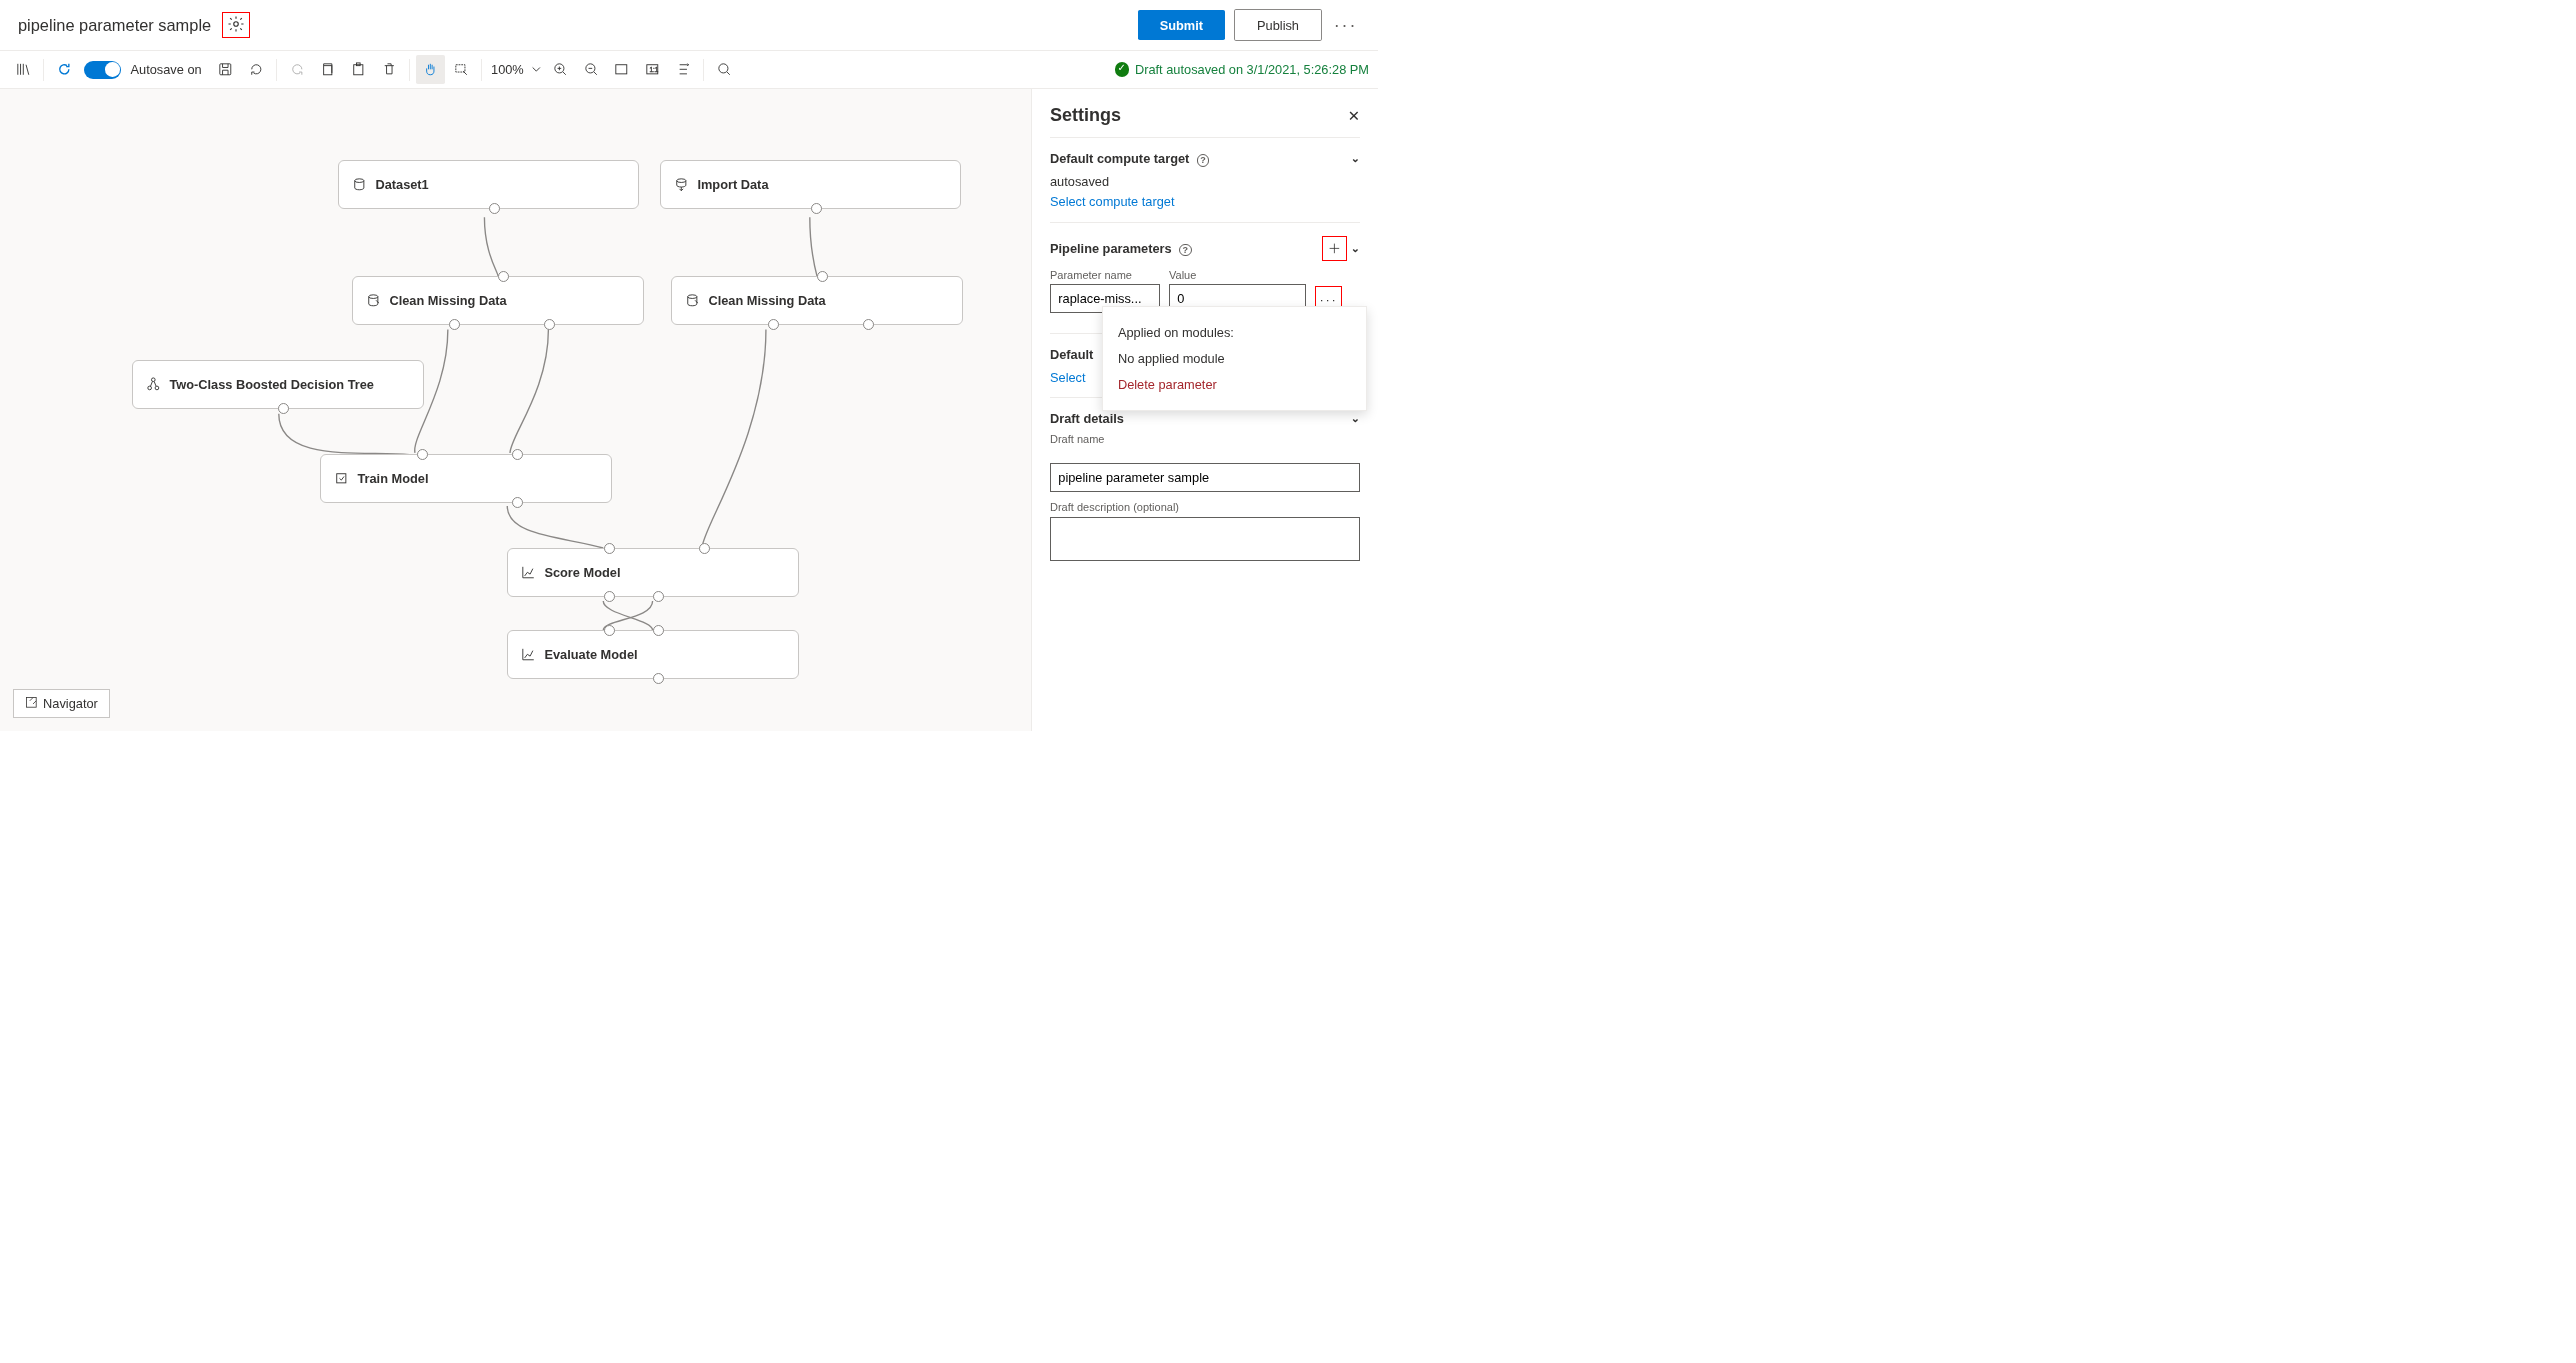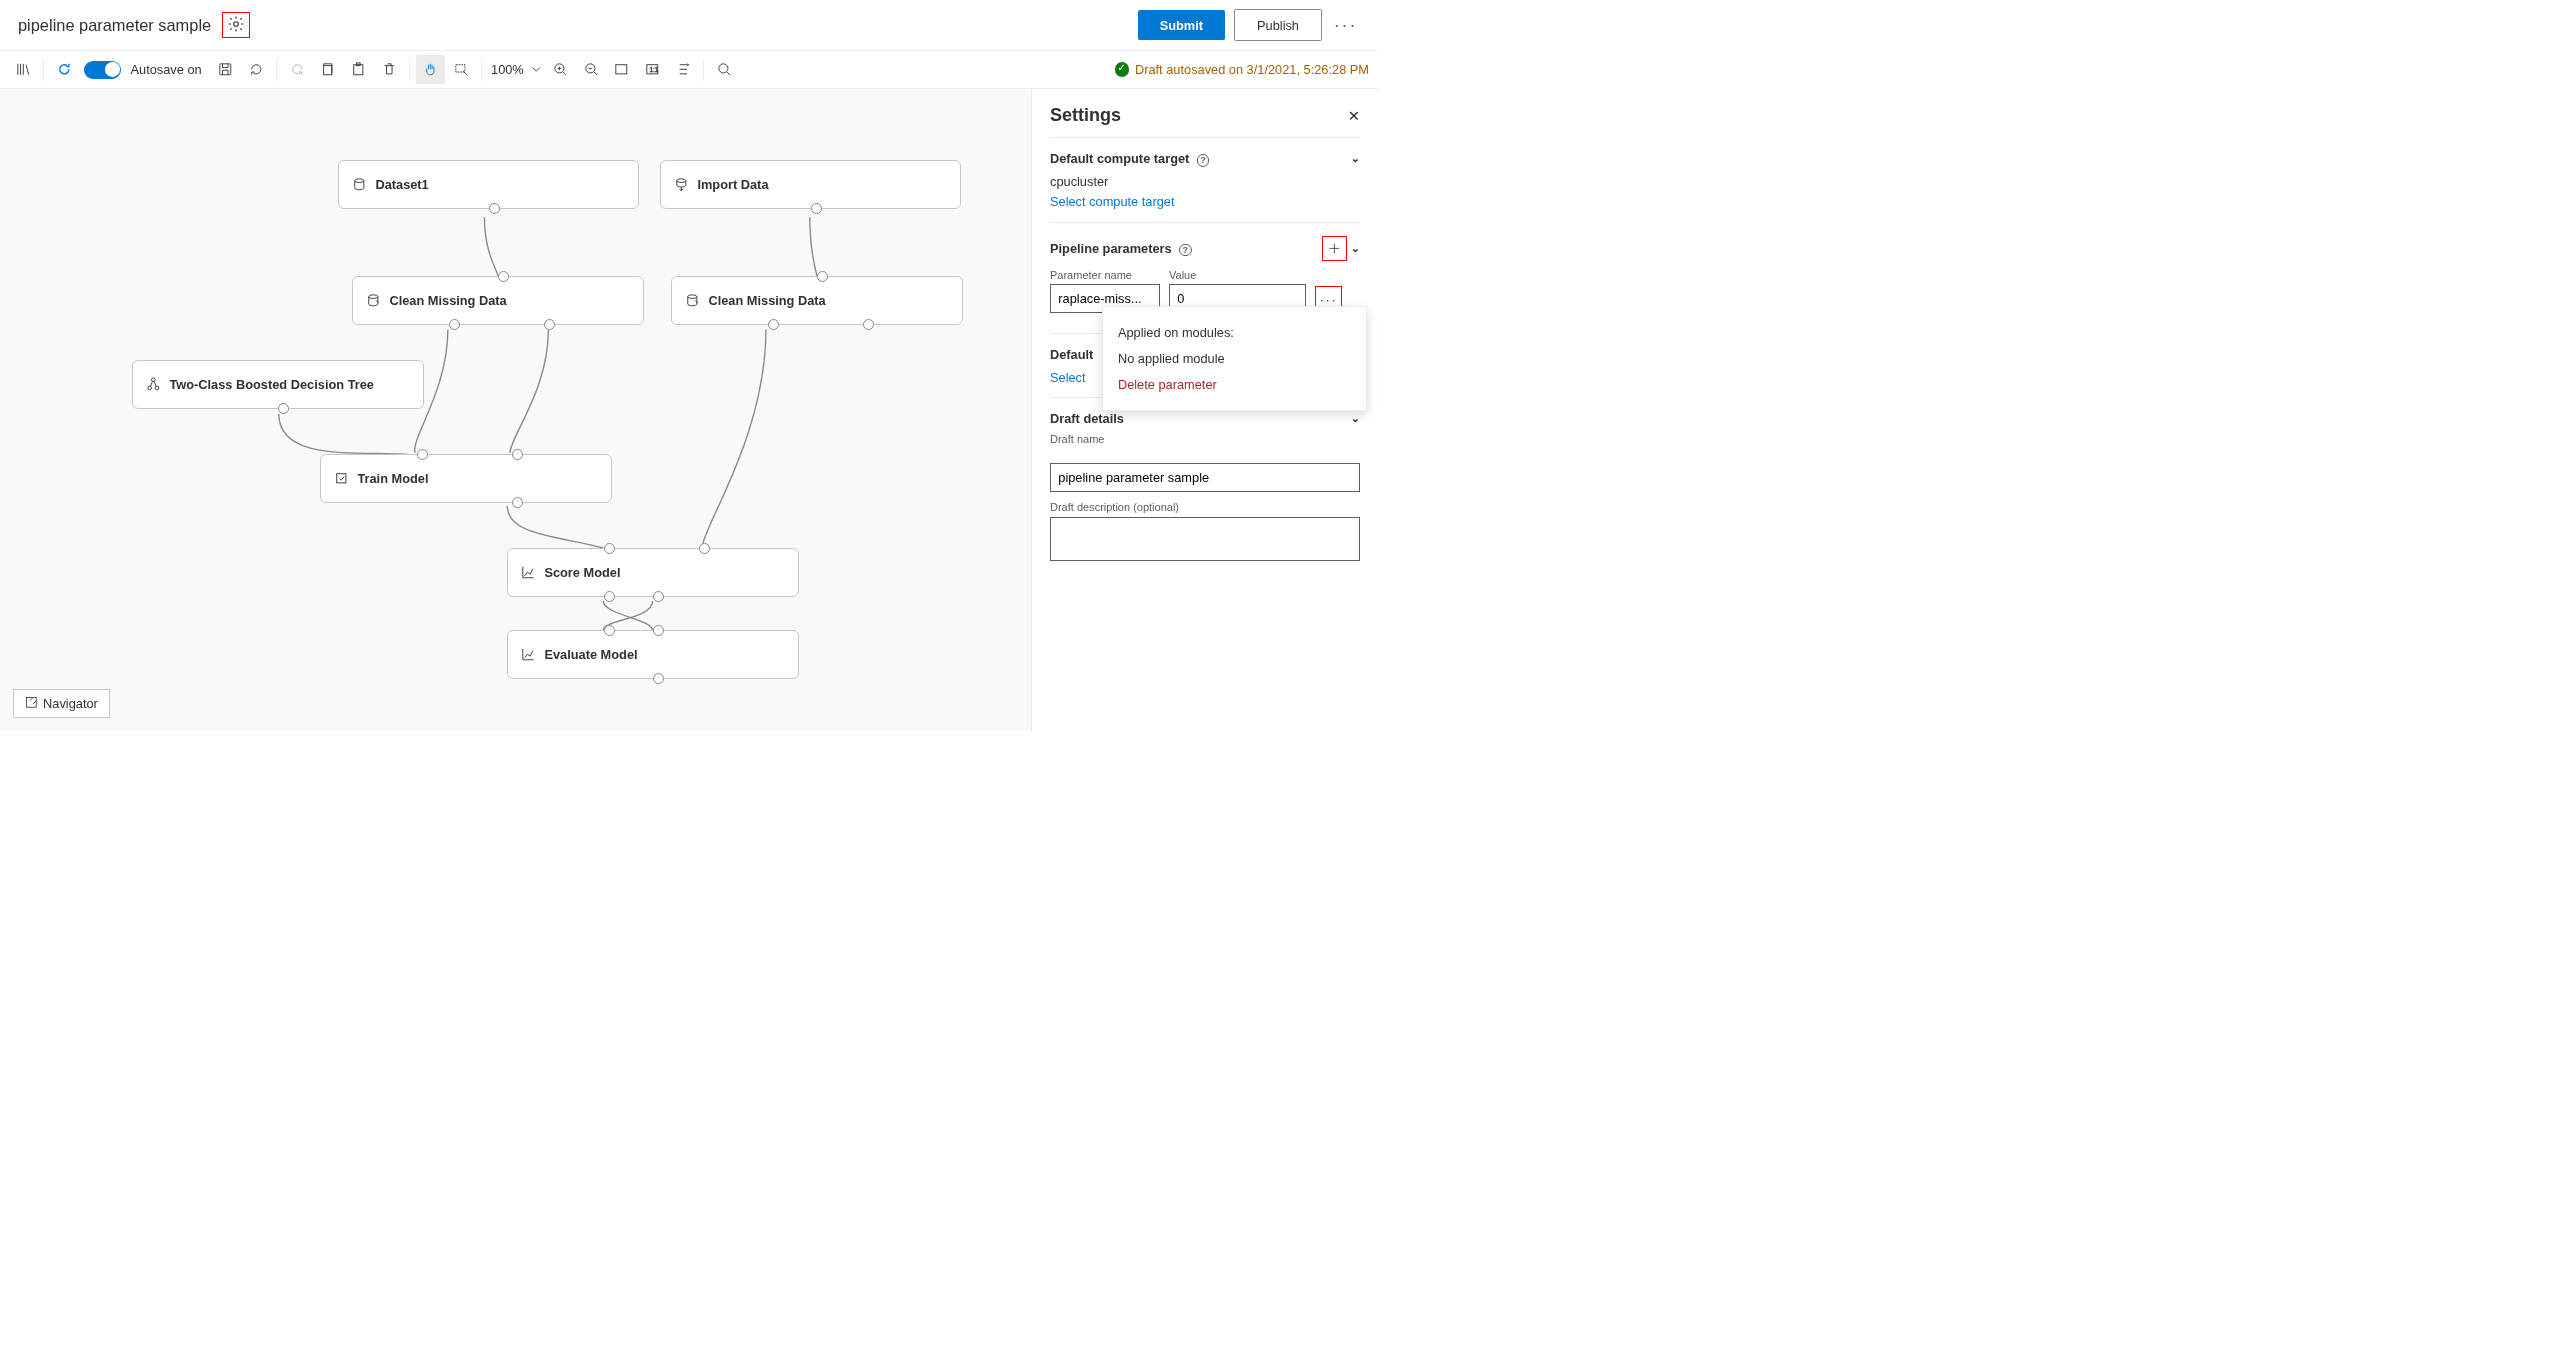--- a/index.html
+++ b/index.html
@@ -20,21 +20,21 @@
 
 .toolbar { display: flex; align-items: center; padding: 3.7px 9px; border-bottom: 0.9px solid #edebe9; height: 38px; gap: 1.8px; }
 .toolbar-btn { width: 29px; height: 29px; display: inline-flex; align-items: center; justify-content: center; cursor: pointer; border-radius: 1.8px; color: #323130; }
 .toolbar-btn.active-bg { background: #edebe9; }
 .toolbar-btn svg { width: 14.6px; height: 14.6px; }
 .toolbar-sep { width: 0.9px; height: 22px; background: #edebe9; margin: 0 3.7px; }
 .toggle { position: relative; width: 37px; height: 18px; background: #0078d4; border-radius: 9px; display: inline-block; cursor: pointer; margin: 0 3.7px; }
 .toggle::after { content: ''; position: absolute; right: 1.8px; top: 1.8px; width: 14.6px; height: 14.6px; background: #fff; border-radius: 50%; }
 .autosave-label { margin: 0 7.3px 0 3.7px; font-size: 12.8px; }
 .zoom-text { font-size: 12.8px; margin: 0 3.7px; }
-.status-row { margin-left: auto; display: flex; align-items: flex-end; gap: 5.5px; color: #a16207; font-size: 12.8px; }
+.status-row { margin-left: auto; display: flex; align-items: flex-end; gap: 5.5px; color: #15803d; font-size: 12.8px; }
 .status-dot { width: 14.6px; height: 14.6px; background: #107c10; border-radius: 50%; position: relative; }
 .status-dot::after { content: '✓'; position: absolute; color: #fff; font-size: 10px; left: 2.7px; top: -0.9px; }
 
 
 .main { flex: 1; display: flex; position: relative; background: #faf9f8; }
 .canvas { flex: 1; position: relative; background: #faf9f8; }
 
 
 .node { position: absolute; background: #fff; border: 0.9px solid #c8c6c4; border-radius: 6px; display: flex; align-items: center; padding: 9px 12.8px; gap: 9px; font-size: 12.8px; font-weight: 600; }
 .node-icon { width: 14.6px; height: 14.6px; display: inline-flex; align-items: center; justify-content: center; }
@@ -332,21 +332,21 @@
       </div>
 
       <div class="section">
         <div class="section-hdr">
           <span>
             <span>Default compute target</span>
             <span class="info-icon">?</span>
           </span>
           <span class="chev">⌄</span>
         </div>
-        <div class="val-text">cpucluster</div>
+        <div class="val-text">autosaved</div>
         <div class="link">Select compute target</div>
       </div>
 
       <div class="section">
         <div class="section-hdr">
           <span>
             <span>Pipeline parameters</span>
             <span class="info-icon">?</span>
           </span>
           <span class="section-controls">

